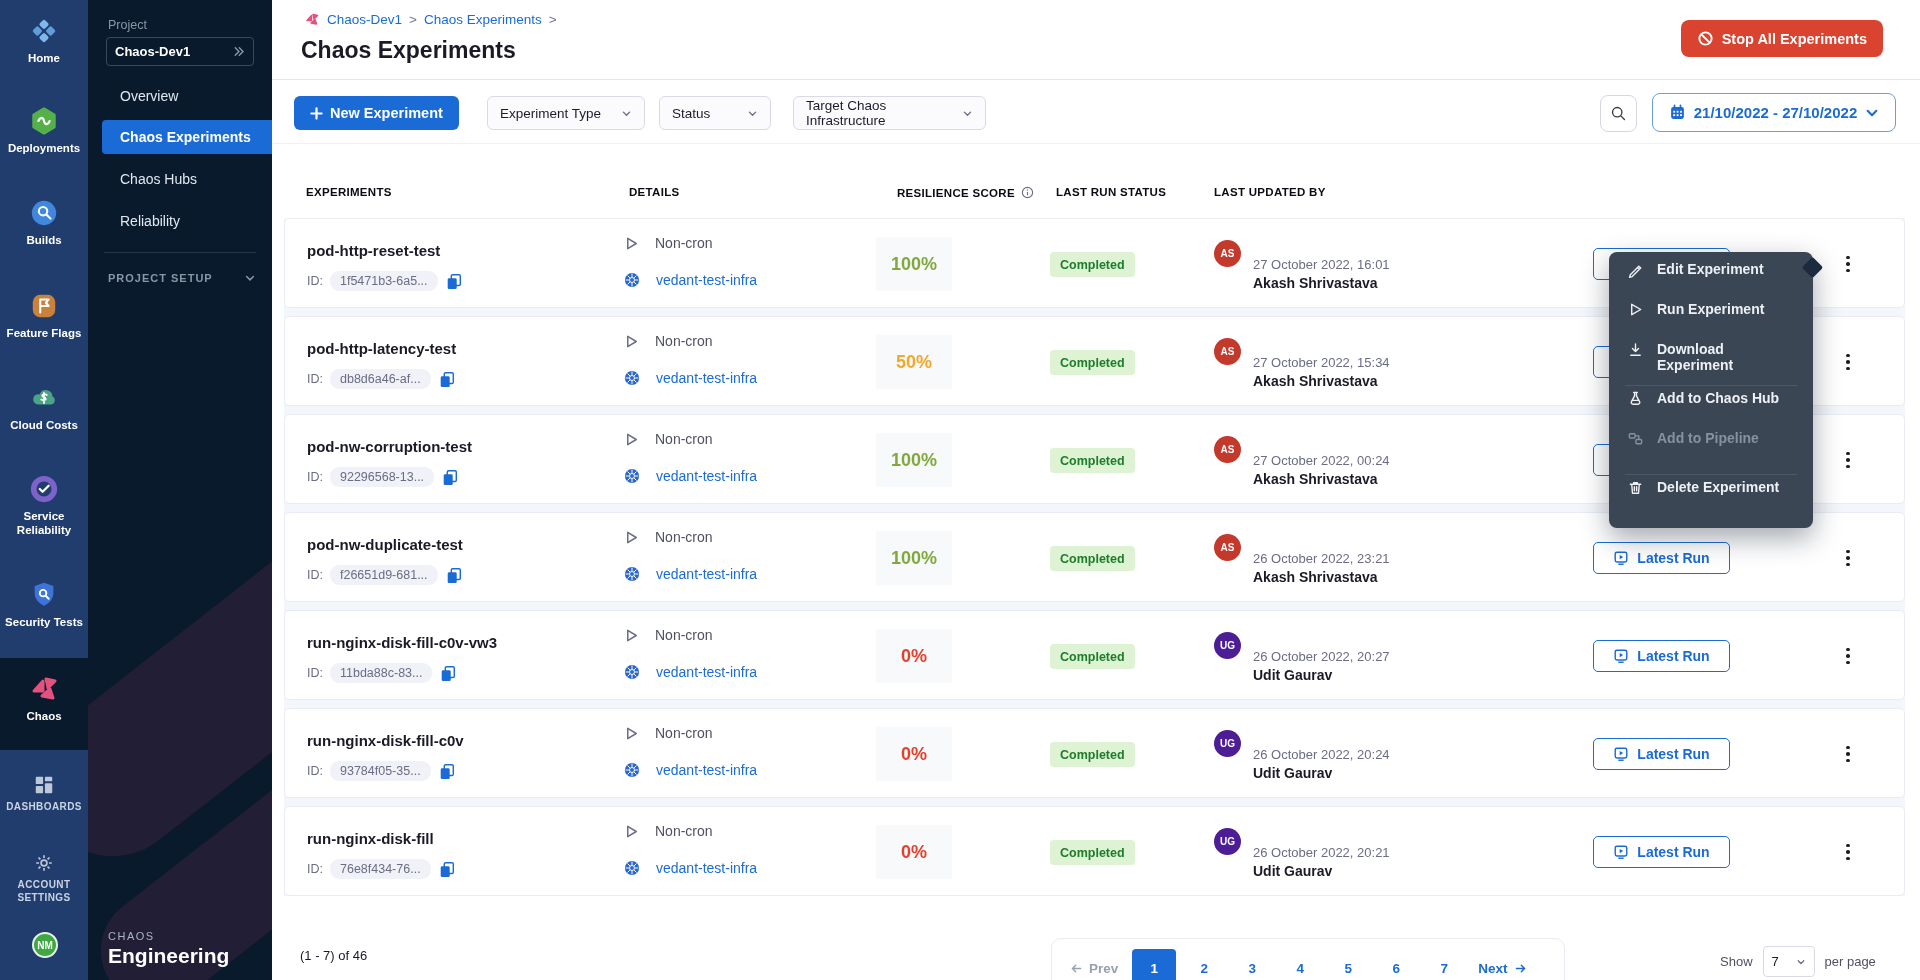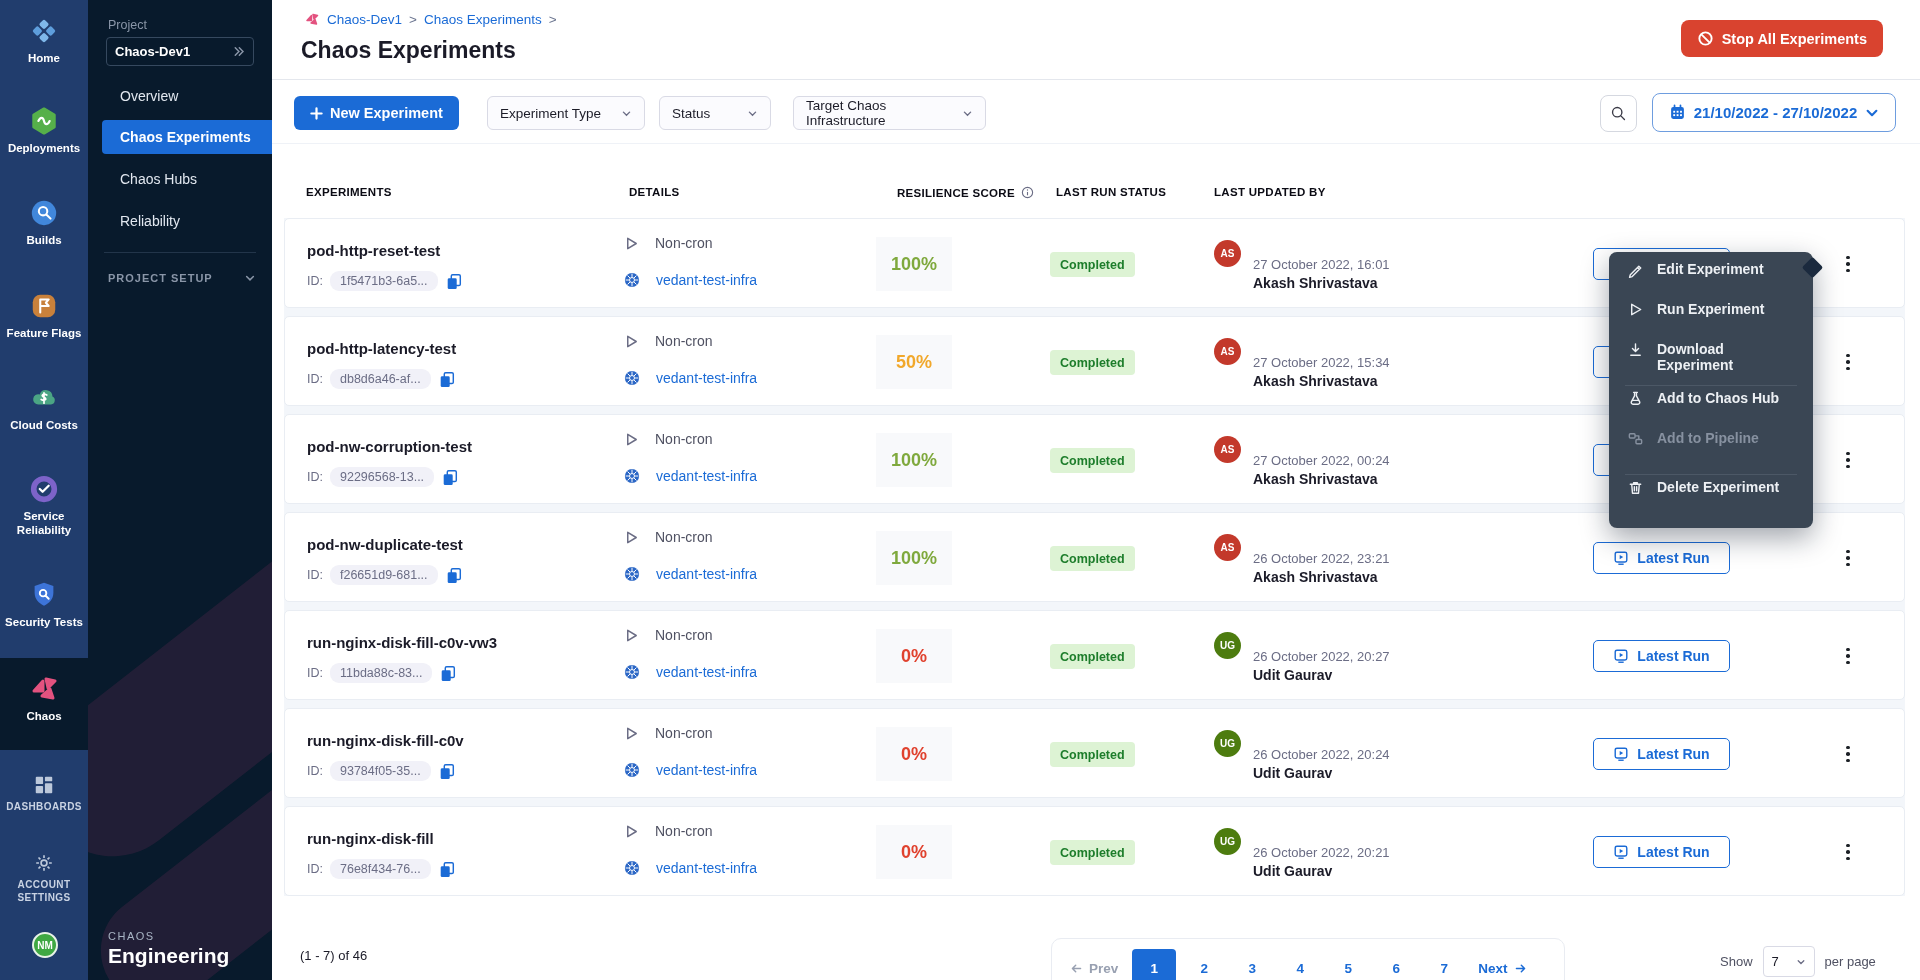--- a/index.html
+++ b/index.html
@@ -69,21 +69,21 @@
   .dl1 { top:16px; } .dl2 { top:53px; }
   .dtx { font-size:14px; color:#4F5162; }
   .dlink { font-size:14px; color:#1B6BD6; cursor:pointer; text-decoration:none; }
   .cscore { position:absolute; left:591px; top:18px; width:76px; height:54px; background:#F8F9FB; display:flex; align-items:center;
     justify-content:center; font-size:18px; font-weight:700; }
   .s-good{color:#7FA93D;} .s-warn{color:#F1A82B;} .s-bad{color:#E0422E;}
   .cbadge { position:absolute; left:765px; top:33px; height:25px; background:#DDF3D4; color:#1D7D2B; font-size:12.5px; font-weight:700;
     border-radius:4px; padding:0 10px; display:flex; align-items:center; }
   .cavatar { position:absolute; left:929px; top:21px; width:27px; height:27px; border-radius:50%; color:#fff; font-size:10px;
     font-weight:700; display:flex; align-items:center; justify-content:center; }
-  .av-red{background:#C3392B;} .av-green{background:#4d7c0f;}
+  .av-red{background:#C3392B;} .av-green{background:#4c1d95;}
   .uname { position:absolute; left:968px; top:16px; font-size:14px; font-weight:700; color:#1B1B28;margin-top:40px; }
   .udate { position:absolute; left:968px; top:38px; font-size:13px; color:#6B6D85; }
   .runbtn { position:absolute; left:1308px; top:29px; width:137px; height:32px; background:#fff; border:1px solid #1B6BD6; border-radius:5px;
     color:#1B6BD6; font-size:14px; font-weight:700; display:flex; align-items:center; justify-content:center; gap:8px; cursor:pointer; font-family:inherit; }
   .kebab { position:absolute; left:1552px; top:30px; width:22px; height:30px; display:flex; flex-direction:column; align-items:center;
     justify-content:center; gap:3px; cursor:pointer; }
   .kebab i { width:3.5px; height:3.5px; border-radius:50%; background:#1C2026; }
 
   
   .ctxmenu { position:absolute; left:1337px; top:252px; width:204px; background:#3A4654; border-radius:8px; padding:9px 0;

